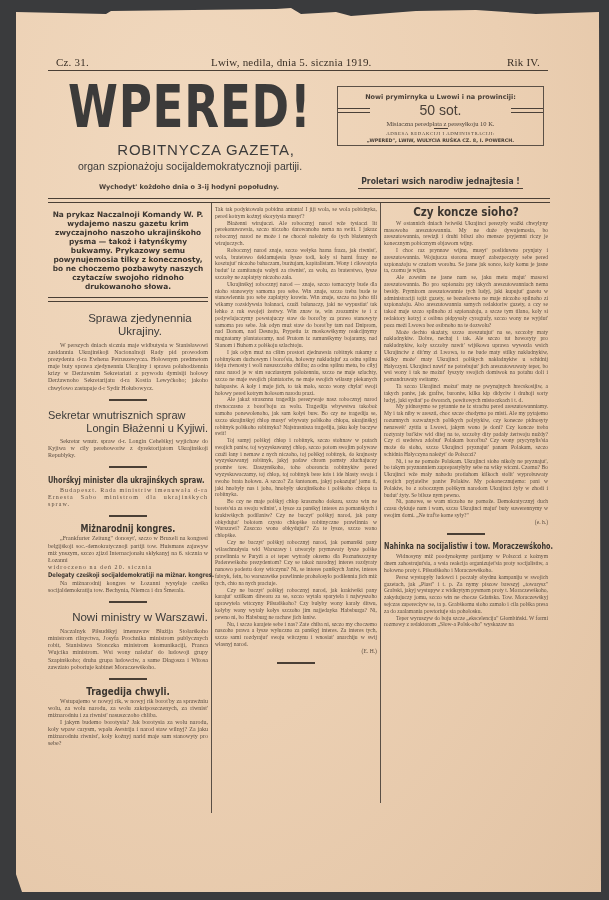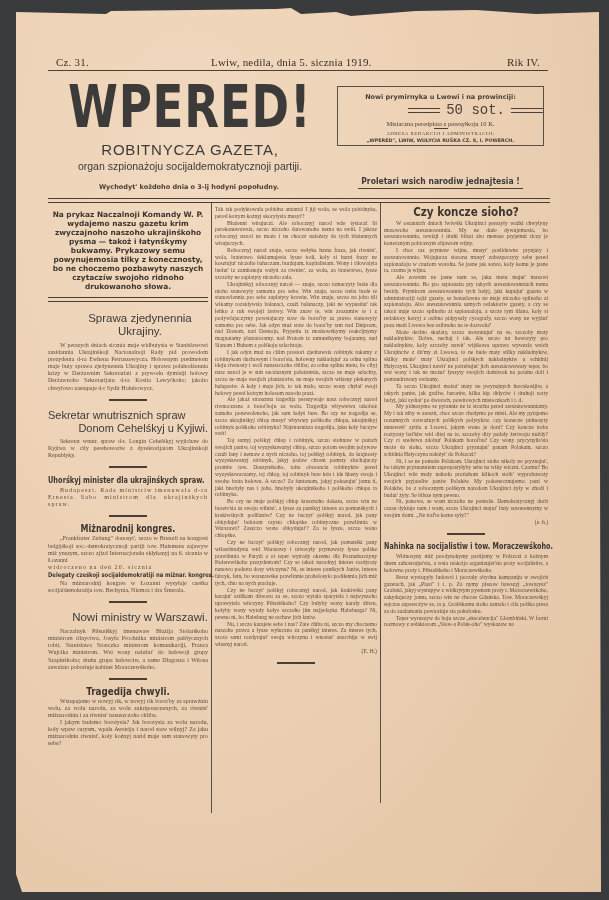--- a/index.html
+++ b/index.html
@@ -25,37 +25,37 @@
   .masthead-top .year { position:absolute; right:8px; top:0; }
 
   .title {
     position:absolute; left:68px; top:78px; width:250px; text-align:center;
     font-family:"DejaVu Sans", sans-serif; font-weight:bold;
     font-size:58px; line-height:58px; letter-spacing:1px;
     color:#3c3b3a; transform:scaleX(0.78); transform-origin:left top;
     white-space:nowrap;
   }
   .subtitle {
-    position:absolute; left:70px; top:141px; width:240px; text-align:center;
+    position:absolute; left:86px; top:141px; width:240px; text-align:center;
     font-family:"Liberation Sans", sans-serif; font-size:15px; letter-spacing:0.8px; color:#3c3b3a;
   }
   .organ {
     position:absolute; left:54px; top:160px; width:272px; text-align:center;
     font-family:"Liberation Sans", sans-serif; font-size:10.5px; color:#3c3b3a;
   }
   .appears {
     position:absolute; left:64px; top:183px; width:250px; text-align:center;
     font-family:"DejaVu Sans", sans-serif; font-size:6.5px; font-weight:bold; color:#4a4038;
   }
   .pricebox {
     position:absolute; left:337px; top:86px; width:205px; height:58px;
     border:1px solid #5b5046; text-align:center; color:#4a4038;
   }
   .pricebox .price-line1 { font-family:"DejaVu Sans", sans-serif; font-size:6.5px; font-weight:bold; margin-top:6px; }
-  .pricebox .price-main { font-family:Liberation Mono, monospace; font-size:14px; margin-top:1px; display:flex; align-items:center; justify-content:flex-end; gap:6px; }
+  .pricebox .price-main { font-family:Liberation Sans, sans-serif; font-size:14px; margin-top:1px; display:flex; align-items:center; justify-content:space-between; gap:6px; }
   .pricebox .dbl { width:32px; height:3px; border-top:1px solid #4a4038; border-bottom:1px solid #4a4038; }
   .pricebox .price-sub { font-size:6.5px; margin-top:2px; }
   .pricebox .mini-rule { width:14px; height:1px; background:#4a4038; margin:1px auto 2px; }
   .pricebox .addr-label { font-size:4.8px; letter-spacing:0.6px; }
   .pricebox .addr { font-family:"DejaVu Sans", sans-serif; font-size:4.8px; font-weight:bold; margin-top:2px; }
   .motto {
     position:absolute; left:358px; top:176px; width:165px; text-align:center;
     font-family:"DejaVu Sans Condensed","DejaVu Sans", sans-serif; font-weight:bold;
     font-size:8.5px; color:#3c3b3a; border-bottom:1px solid #4a3f35; padding-bottom:2px;
   }
@@ -124,21 +124,21 @@
 
 <div class="col col-left">
   <div class="notice" style="margin-top:4px;">Na prykaz Naczalnoji Komandy W. P. wydajemo naszu gazetu krim zwyczajnoho naszoho ukrajinśkoho pysma — takoż i łatynśkymy bukwamy. Prykazowy semu powynujemosia tilky z konecznosty, bo ne choczemo pozbawyty naszych czytaczíw swojoho ridnoho drukowanoho słowa.</div>
   <div class="thick-rule"></div>
 
   <div class="h-plain">Sprawa zjedynennia Ukrajiny.</div>
   <p>W perszych dniach sicznia maje wídbutysia w Stanisławowi zasidannia Ukrajinśkoji Nacionalnoji Rady pid prowodom prezydenta d-ra Ewhena Petruszewycza. Hołownym predmetom maje buty sprawa zjedynennia Ukrajiny i sprawa połahodżennia krizy w Derżawnim Sekretariati z prywodu dymisiji hołowy Derżawnoho Sekretarijatu d-ra Kostia Lewyćkoho; jakoho chwylowo zastupaje d-r Sydir Hołubowycz.</p>
   <div class="short-rule"></div>
 
   <div class="h-plain2" style="text-align:left;">Sekretar wnutrisznich spraw</div>
-  <div class="h-plain2" style="text-align:right;margin-bottom:3px;">Donom Cehelśkyj u Kyjiwi.</div>
+  <div class="h-plain2" style="text-align:right;margin-bottom:3px;">Longin Błażenni u Kyjiwi.</div>
   <p>Sekretar wnutr. spraw d-r. Longin Cehelśkyj wyjichaw do Kyjiwa w cily perehoworiw z dyrektorijatom Ukrajinśkoji Republyky.</p>
   <div class="short-rule"></div>
 
   <div class="h-cond" style="transform-origin:left;width:220px;text-align:left;">Uhorśkyj minister dla ukrajinśkych spraw.</div>
   <p class="spaced">Budapeszt. Rada ministriw imenuwała d-ra Ernesta Sabo ministrom dla ukrajinśkych spraw.</p>
   <div class="short-rule"></div>
 
   <div class="h-kongres">Miżnarodnij kongres.</div>
   <p>„Frankfurter Zeitung" donosyt', szczo w Bruxeli na kongresi belgijśkoji soc.-demokratycznoji partiji tow. Huismans zajawyw miż ynszym, szczo zjizd Internacjonału skłykanyj na 6. sicznia w Łozanni</p>
   <p class="spaced" style="text-indent:0;">widroczeno na deń 20. sicznia</p>

